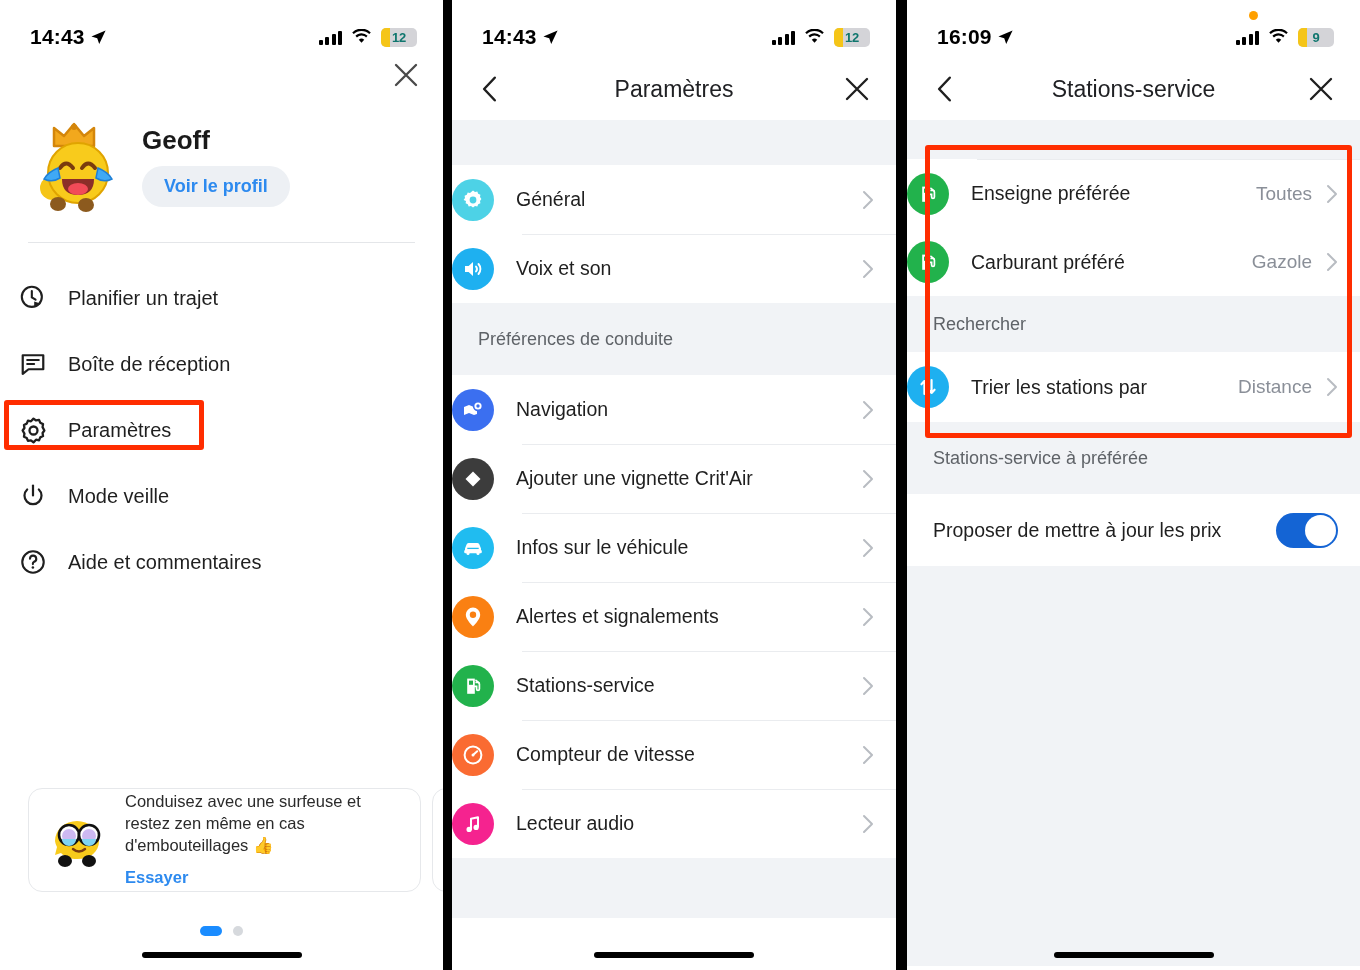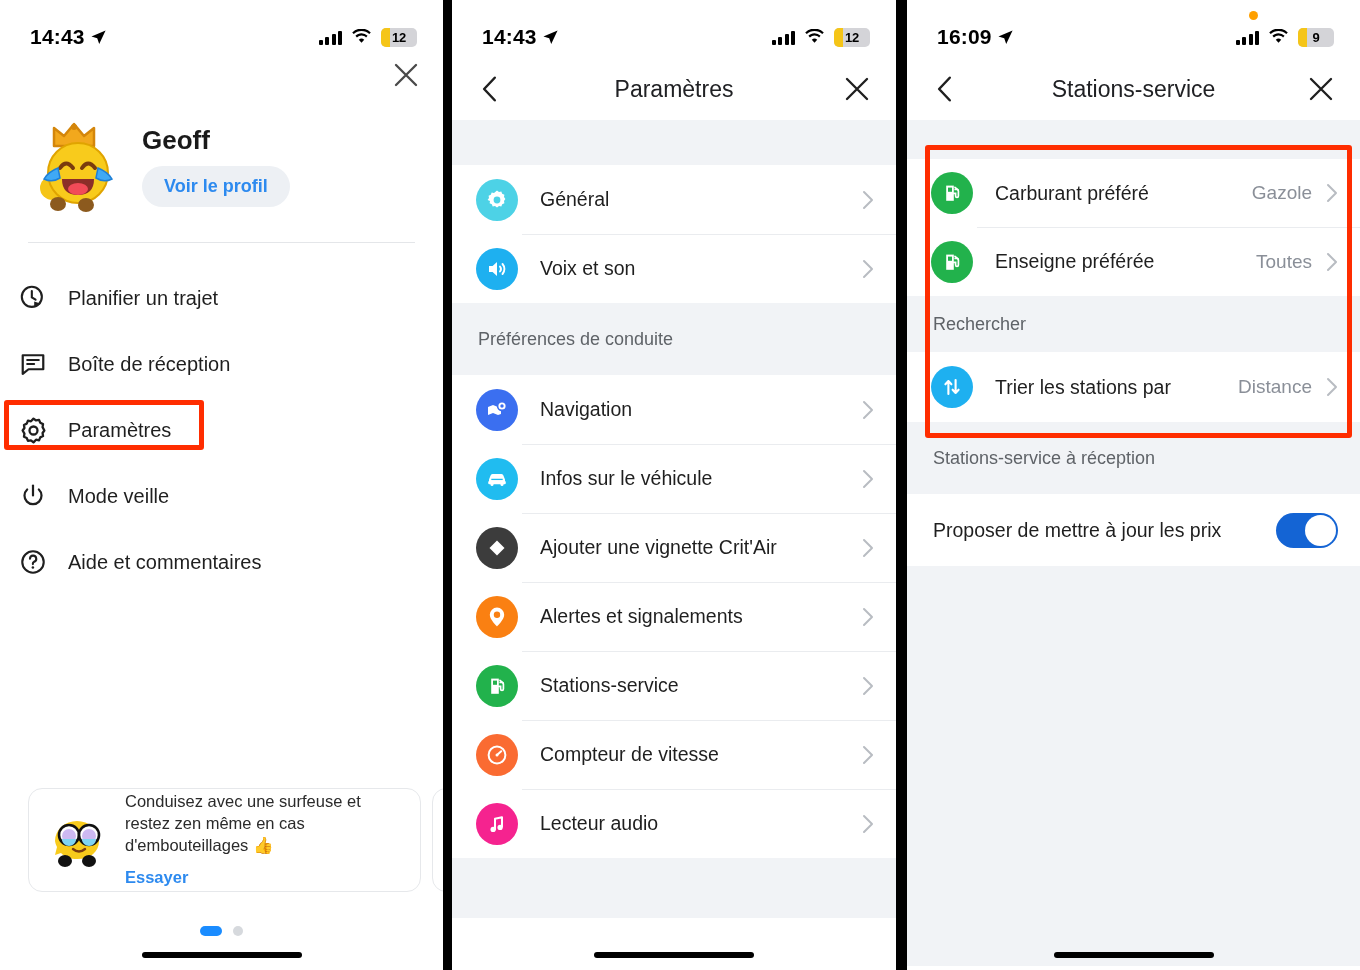--- a/index.html
+++ b/index.html
@@ -45,21 +45,21 @@
     border-radius: 5px; background: #D4D4D8; display: flex; align-items: center;
     overflow: hidden;
   }
   .battery::after {
     content: ''; position: absolute; right: -5px; top: 6px;
     width: 3px; height: 7px; border-radius: 0 2px 2px 0; background: #C8C8CC;
   }
   .battery .fill { position: absolute; left: 0; top: 0; bottom: 0; width: 9px; background: #F5C518; }
   .battery .num {
     position: relative; width: 100%; text-align: center;
-    font-size: 13px; font-weight: bold; color: #000000; z-index: 2; letter-spacing: -.3px;
+    font-size: 13px; font-weight: bold; color: #0f766e; z-index: 2; letter-spacing: -.3px;
   }
 
   
   .p1-closebar { height: 52px; position: relative; }
   .close-x {
     position: absolute; right: 22px; top: 2px;
     width: 30px; height: 30px; cursor: pointer;
   }
   .profile { display: flex; align-items: center; padding: 0 0 0 24px; height: 112px; gap: 6px; }
   .avatar { width: 108px; height: 100px; flex: 0 0 108px; }
@@ -119,21 +119,21 @@
   .nav-close { margin-left: auto; width: 30px; height: 30px; cursor: pointer; z-index: 2; }
 
   
   .gap { background: #F1F3F6; }
   .section-head {
     background: #F1F3F6; font-size: 18px; color: #5F6368;
     display: flex; align-items: center; padding-left: 26px;
   }
   .row {
     display: flex; align-items: center; background: #fff;
-    height: 69px; padding-left: 24px; padding-right: 22px; cursor: pointer; position: relative;
+    height: 69px; padding-right: 22px; cursor: pointer; position: relative;
   }
   .row .sep {
     position: absolute; left: 70px; right: 0; top: 0; height: 1px; background: #EAECEF;
   }
   .ricon {
     width: 42px; height: 42px; border-radius: 21px; flex: 0 0 42px;
     display: flex; align-items: center; justify-content: center; margin-right: 22px;
   }
   .rlabel { font-size: 19.5px; color: #1f1f1f; flex: 1; }
   .rvalue { font-size: 19px; color: #8A8F98; margin-right: 14px; }
@@ -375,50 +375,50 @@
           </svg>
       </span>
       <span class="rlabel">Navigation</span>
       <svg class="chev" viewBox="0 0 12 20">
           <path d="M2 2l8 8-8 8" stroke="#B8BCC2" stroke-width="2" fill="none" stroke-linecap="round" stroke-linejoin="round"></path>
         </svg>
     </div>
 
     <div class="row">
       <span class="sep"></span>
+      <span class="ricon" style="background:#3C3C3C">
+        <svg width="24" height="24" viewBox="0 0 24 24">
+            <path d="M12 4.5 19.5 12 12 19.5 4.5 12z" fill="#fff"></path>
+          </svg>
+      </span>
+      <span class="rlabel">Ajouter une vignette Crit'Air</span>
+      <svg class="chev" viewBox="0 0 12 20">
+          <path d="M2 2l8 8-8 8" stroke="#B8BCC2" stroke-width="2" fill="none" stroke-linecap="round" stroke-linejoin="round"></path>
+        </svg>
+    </div>
+
+    <div class="row">
+      <span class="sep"></span>
       <span class="ricon" style="background:#20BCF0">
         <svg width="24" height="24" viewBox="0 0 24 24">
             <path d="M4 15v-2.4l1.6-4A2 2 0 0 1 7.5 7h9a2 2 0 0 1 1.9 1.6l1.6 4V15z" fill="#fff"></path>
             <rect x="3.2" y="14" width="17.6" height="3.3" rx="1.2" fill="#fff"></rect>
             <circle cx="7" cy="17.6" r="1.5" fill="#fff"></circle>
             <circle cx="17" cy="17.6" r="1.5" fill="#fff"></circle>
             <path d="M6.3 12.4h11.4" stroke="#20BCF0" stroke-width="1.3"></path>
           </svg>
       </span>
       <span class="rlabel">Infos sur le véhicule</span>
       <svg class="chev" viewBox="0 0 12 20">
           <path d="M2 2l8 8-8 8" stroke="#B8BCC2" stroke-width="2" fill="none" stroke-linecap="round" stroke-linejoin="round"></path>
         </svg>
     </div>
 
     <div class="row">
       <span class="sep"></span>
-      <span class="ricon" style="background:#3C3C3C">
-        <svg width="24" height="24" viewBox="0 0 24 24">
-            <path d="M12 4.5 19.5 12 12 19.5 4.5 12z" fill="#fff"></path>
-          </svg>
-      </span>
-      <span class="rlabel">Ajouter une vignette Crit'Air</span>
-      <svg class="chev" viewBox="0 0 12 20">
-          <path d="M2 2l8 8-8 8" stroke="#B8BCC2" stroke-width="2" fill="none" stroke-linecap="round" stroke-linejoin="round"></path>
-        </svg>
-    </div>
-
-    <div class="row">
-      <span class="sep"></span>
       <span class="ricon" style="background:#FA8012">
         <svg width="24" height="24" viewBox="0 0 24 24">
             <path d="M12 2.6a7.2 7.2 0 0 1 7.2 7.2c0 5-7.2 11.6-7.2 11.6S4.8 14.8 4.8 9.8A7.2 7.2 0 0 1 12 2.6z" fill="#fff"></path>
             <circle cx="12" cy="9.7" r="3.2" fill="#FA8012"></circle>
           </svg>
       </span>
       <span class="rlabel">Alertes et signalements</span>
       <svg class="chev" viewBox="0 0 12 20">
           <path d="M2 2l8 8-8 8" stroke="#B8BCC2" stroke-width="2" fill="none" stroke-linecap="round" stroke-linejoin="round"></path>
         </svg>
@@ -511,49 +511,49 @@
           <path d="M15 3 6.5 12 15 21" stroke="#1f1f1f" stroke-width="2" fill="none" stroke-linecap="round" stroke-linejoin="round"></path>
         </svg>
       <span class="nav-title">Stations-service</span>
       <svg class="nav-close" viewBox="0 0 24 24">
           <path d="M4 4 20 20M20 4 4 20" stroke="#1f1f1f" stroke-width="1.9" fill="none" stroke-linecap="round"></path>
         </svg>
     </div>
 
     <div class="gap" style="height:39px;"></div>
 
-    <div class="row nosep" style="height:68px;">
-
+    <div class="row" style="height:69px;">
+      <span class="sep"></span>
       <span class="ricon" style="background:#22B24C">
         <svg width="24" height="24" viewBox="0 0 24 24">
             <path d="M6.2 4.6h7.6v15.2H6.2z" fill="#fff"></path>
             <rect x="8" y="6.6" width="4" height="4.2" fill="#22B24C"></rect>
             <path d="M15.2 8.4h1.6a1.6 1.6 0 0 1 1.6 1.6v5a1.4 1.4 0 0 1-2.8 0v-2.6h-1.8" fill="none" stroke="#fff" stroke-width="1.7" stroke-linecap="round"></path>
             <path d="M15 6.3l2.6 2.3" stroke="#fff" stroke-width="1.7" stroke-linecap="round"></path>
           </svg>
       </span>
-      <span class="rlabel">Carburant préféré</span>
-      <span class="rvalue">Gazole</span>
-      <svg class="chev" viewBox="0 0 12 20">
-          <path d="M2 2l8 8-8 8" stroke="#B8BCC2" stroke-width="2" fill="none" stroke-linecap="round" stroke-linejoin="round"></path>
-        </svg>
-    </div>
-
-    <div class="row" style="height:69px;">
-      <span class="sep"></span>
+      <span class="rlabel">Enseigne préférée</span>
+      <span class="rvalue">Toutes</span>
+      <svg class="chev" viewBox="0 0 12 20">
+          <path d="M2 2l8 8-8 8" stroke="#B8BCC2" stroke-width="2" fill="none" stroke-linecap="round" stroke-linejoin="round"></path>
+        </svg>
+    </div>
+
+    <div class="row nosep" style="height:68px;">
+
       <span class="ricon" style="background:#22B24C">
         <svg width="24" height="24" viewBox="0 0 24 24">
             <path d="M6.2 4.6h7.6v15.2H6.2z" fill="#fff"></path>
             <rect x="8" y="6.6" width="4" height="4.2" fill="#22B24C"></rect>
             <path d="M15.2 8.4h1.6a1.6 1.6 0 0 1 1.6 1.6v5a1.4 1.4 0 0 1-2.8 0v-2.6h-1.8" fill="none" stroke="#fff" stroke-width="1.7" stroke-linecap="round"></path>
             <path d="M15 6.3l2.6 2.3" stroke="#fff" stroke-width="1.7" stroke-linecap="round"></path>
           </svg>
       </span>
-      <span class="rlabel">Enseigne préférée</span>
-      <span class="rvalue">Toutes</span>
+      <span class="rlabel">Carburant préféré</span>
+      <span class="rvalue">Gazole</span>
       <svg class="chev" viewBox="0 0 12 20">
           <path d="M2 2l8 8-8 8" stroke="#B8BCC2" stroke-width="2" fill="none" stroke-linecap="round" stroke-linejoin="round"></path>
         </svg>
     </div>
 
     <div class="section-head" style="height:56px;">Rechercher</div>
 
     <div class="row nosep" style="height:70px;">
 
       <span class="ricon" style="background:#1EB0F0">
@@ -562,21 +562,21 @@
             <path d="M15.6 5v13m0 0l3-3.3M15.6 18l-3-3.3" stroke="#fff" stroke-width="2.1" fill="none" stroke-linecap="round" stroke-linejoin="round"></path>
           </svg>
       </span>
       <span class="rlabel">Trier les stations par</span>
       <span class="rvalue">Distance</span>
       <svg class="chev" viewBox="0 0 12 20">
           <path d="M2 2l8 8-8 8" stroke="#B8BCC2" stroke-width="2" fill="none" stroke-linecap="round" stroke-linejoin="round"></path>
         </svg>
     </div>
 
-    <div class="section-head" style="height:72px;">Stations-service à réception</div>
+    <div class="section-head" style="height:72px;">Stations-service à préférée</div>
 
     <div class="row plain nosep" style="height:72px;">
       <span class="rlabel">Proposer de mettre à jour les prix</span>
       <span class="toggle">
           <span class="knob"></span>
         </span>
     </div>
 
     <div class="gap" style="height:400px;"></div>
 

